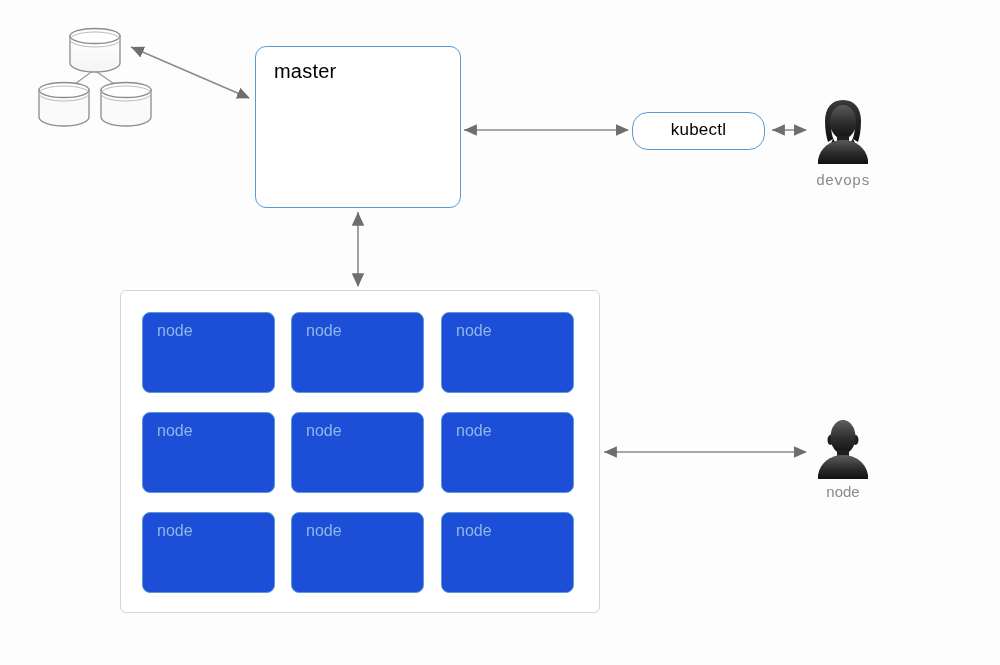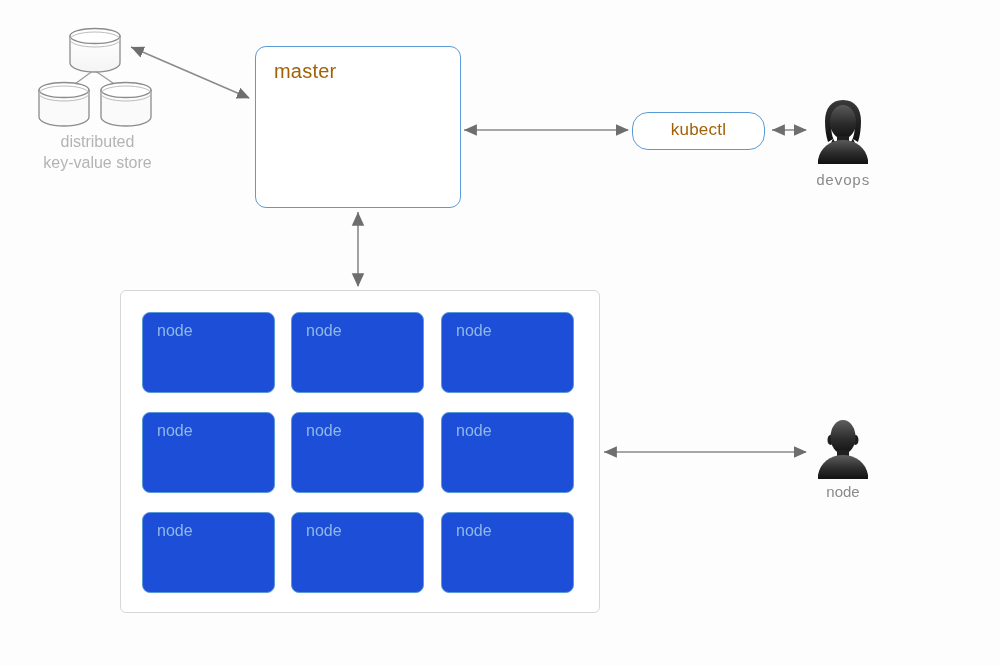--- a/index.html
+++ b/index.html
@@ -24,21 +24,21 @@
   .bluebox {
     position: absolute;
     background: #ffffff;
     border: 1.6px solid #5b9bd5;
     border-radius: 9px;
     box-sizing: border-box;
     box-shadow: 0 0 0 0 rgba(0,0,0,0);
   }
   .bluebox .blabel {
     position: absolute;
-    color: #a16207;
+    color: #000000;
     font-weight: 400;
     letter-spacing: 0.2px;
     white-space: nowrap;
   }
 
   
   #master-box {
     left: 255px; top: 46px;
     width: 206px; height: 162px;
     border-radius: 11px;
@@ -179,24 +179,20 @@
     </div>
 
     <div class="cyl" style="left:99px;top:81px;">
       <svg width="54" height="46" viewBox="0 0 54 46" xmlns="http://www.w3.org/2000/svg">
         <path d="M2,9 L2,36 C2,41 13,45 27,45 C41,45 52,41 52,36 L52,9 Z" fill="#fafafa" stroke="#8c8c8c" stroke-width="1.3"></path>
         <ellipse cx="27" cy="9" rx="25" ry="7.5" fill="#ffffff" stroke="#8c8c8c" stroke-width="1.3"></ellipse>
         <ellipse cx="27" cy="12.5" rx="25" ry="7.5" fill="none" stroke="#bcbcbc" stroke-width="1"></ellipse>
       </svg>
     </div>
 
-    <div id="kv-caption">
-      <div>distributed</div>
-      <div>key-value store</div>
-    </div>
   </div>
 
   <div class="bluebox" id="master-box">
     <span class="blabel">master</span>
   </div>
 
   <div class="bluebox" id="kubectl-box">
     <span class="blabel">kubectl</span>
   </div>
 

